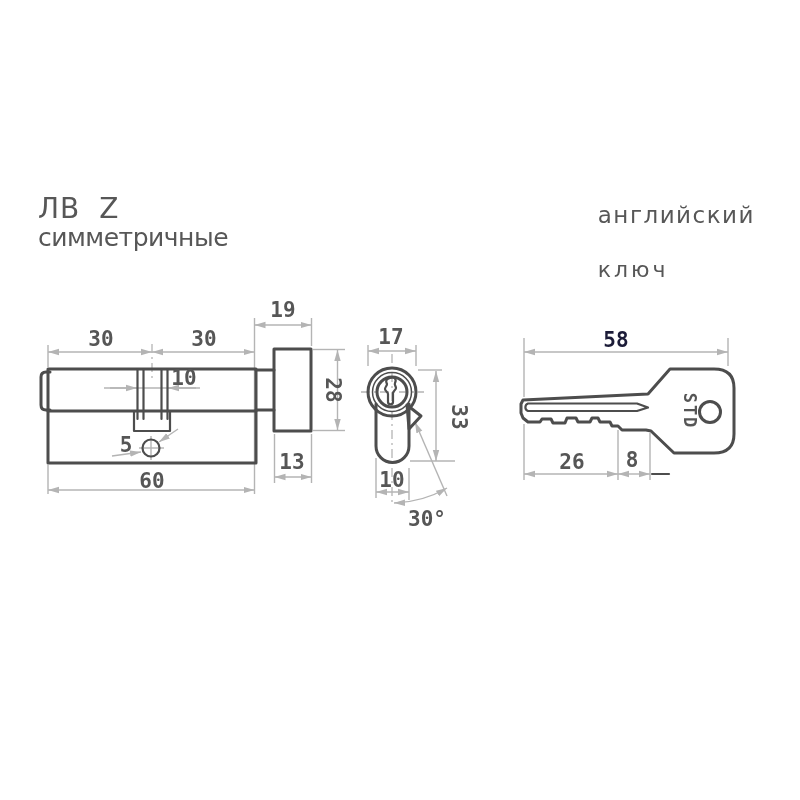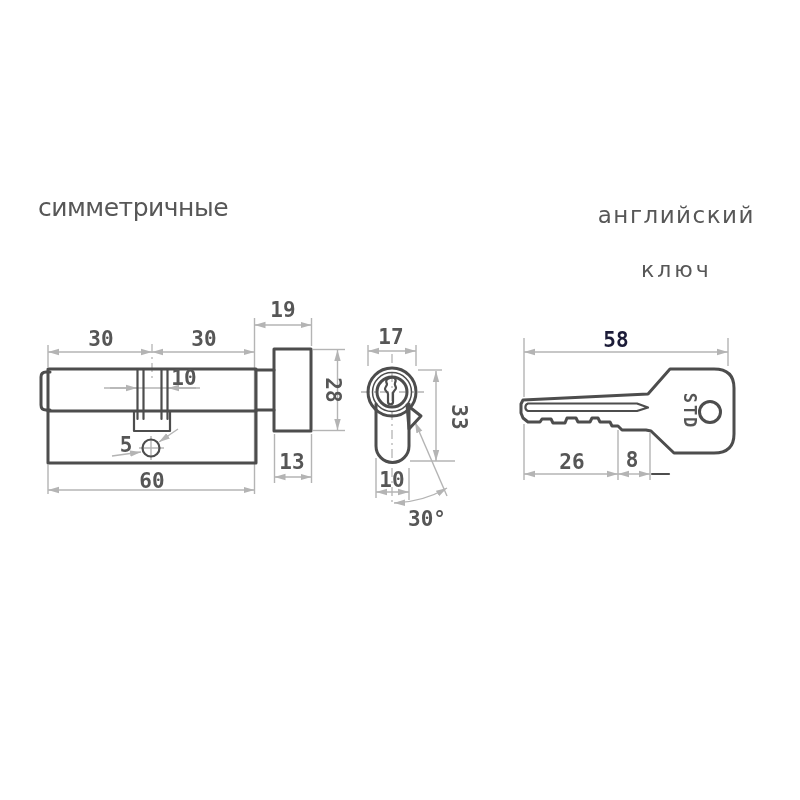--- a/index.html
+++ b/index.html
@@ -1,38 +1,39 @@
 <!DOCTYPE html>
 <html><head>
 <meta charset="utf-8">
 <style>
   html,body{margin:0;padding:0;}
   body{width:800px;height:800px;background:#ffffff;position:relative;overflow:hidden;
        font-family:"DejaVu Sans",sans-serif;}
   .title-block{position:absolute;left:38px;top:194px;color:#575757;}
   .title-series{font-size:28px;letter-spacing:1px;word-spacing:9px;line-height:30px;}
   .title-sub{font-size:25px;letter-spacing:-0.5px;line-height:27px;}
-  .keytype-block{position:absolute;right:45px;top:202px;color:#575757;text-align:center;}
+  .keytype-block{position:absolute;right:45px;top:202px;color:#575757;text-align:left;}
   .keytype-1{font-size:23px;letter-spacing:1.5px;line-height:26px;}
   .keytype-2{font-size:22px;letter-spacing:3px;line-height:25px;margin-top:29px;}
   svg{position:absolute;left:0;top:0;}
   .outl{stroke:#4d4d4d;fill:none;stroke-linejoin:round;stroke-linecap:round;}
   .w3{stroke-width:3;} .w2{stroke-width:2.2;}
   .dimln{stroke:#b4b4b4;stroke-width:1.4;fill:none;}
   .cline{stroke:#b4b4b4;stroke-width:1.3;fill:none;stroke-dasharray:9 4 2 4;}
   .dimtxt{font-family:"DejaVu Sans Mono",monospace;font-weight:bold;font-size:21px;
           fill:#565656;}
   .navy{fill:#1c1c38;}
   .brand{font-family:"DejaVu Sans Mono",monospace;font-weight:bold;font-size:17px;
          fill:#565656;letter-spacing:2px;}
 </style>
 </head>
 <body>
 
 <div class="title-block">
+  <div class="title-series">ЛВ Z</div>
   <div class="title-sub">симметричные</div>
 </div>
 
 <div class="keytype-block">
   <div class="keytype-1">английский</div>
   <div class="keytype-2">ключ</div>
 </div>
 
 <svg width="800" height="800" viewBox="0 0 800 800">
   <defs>

